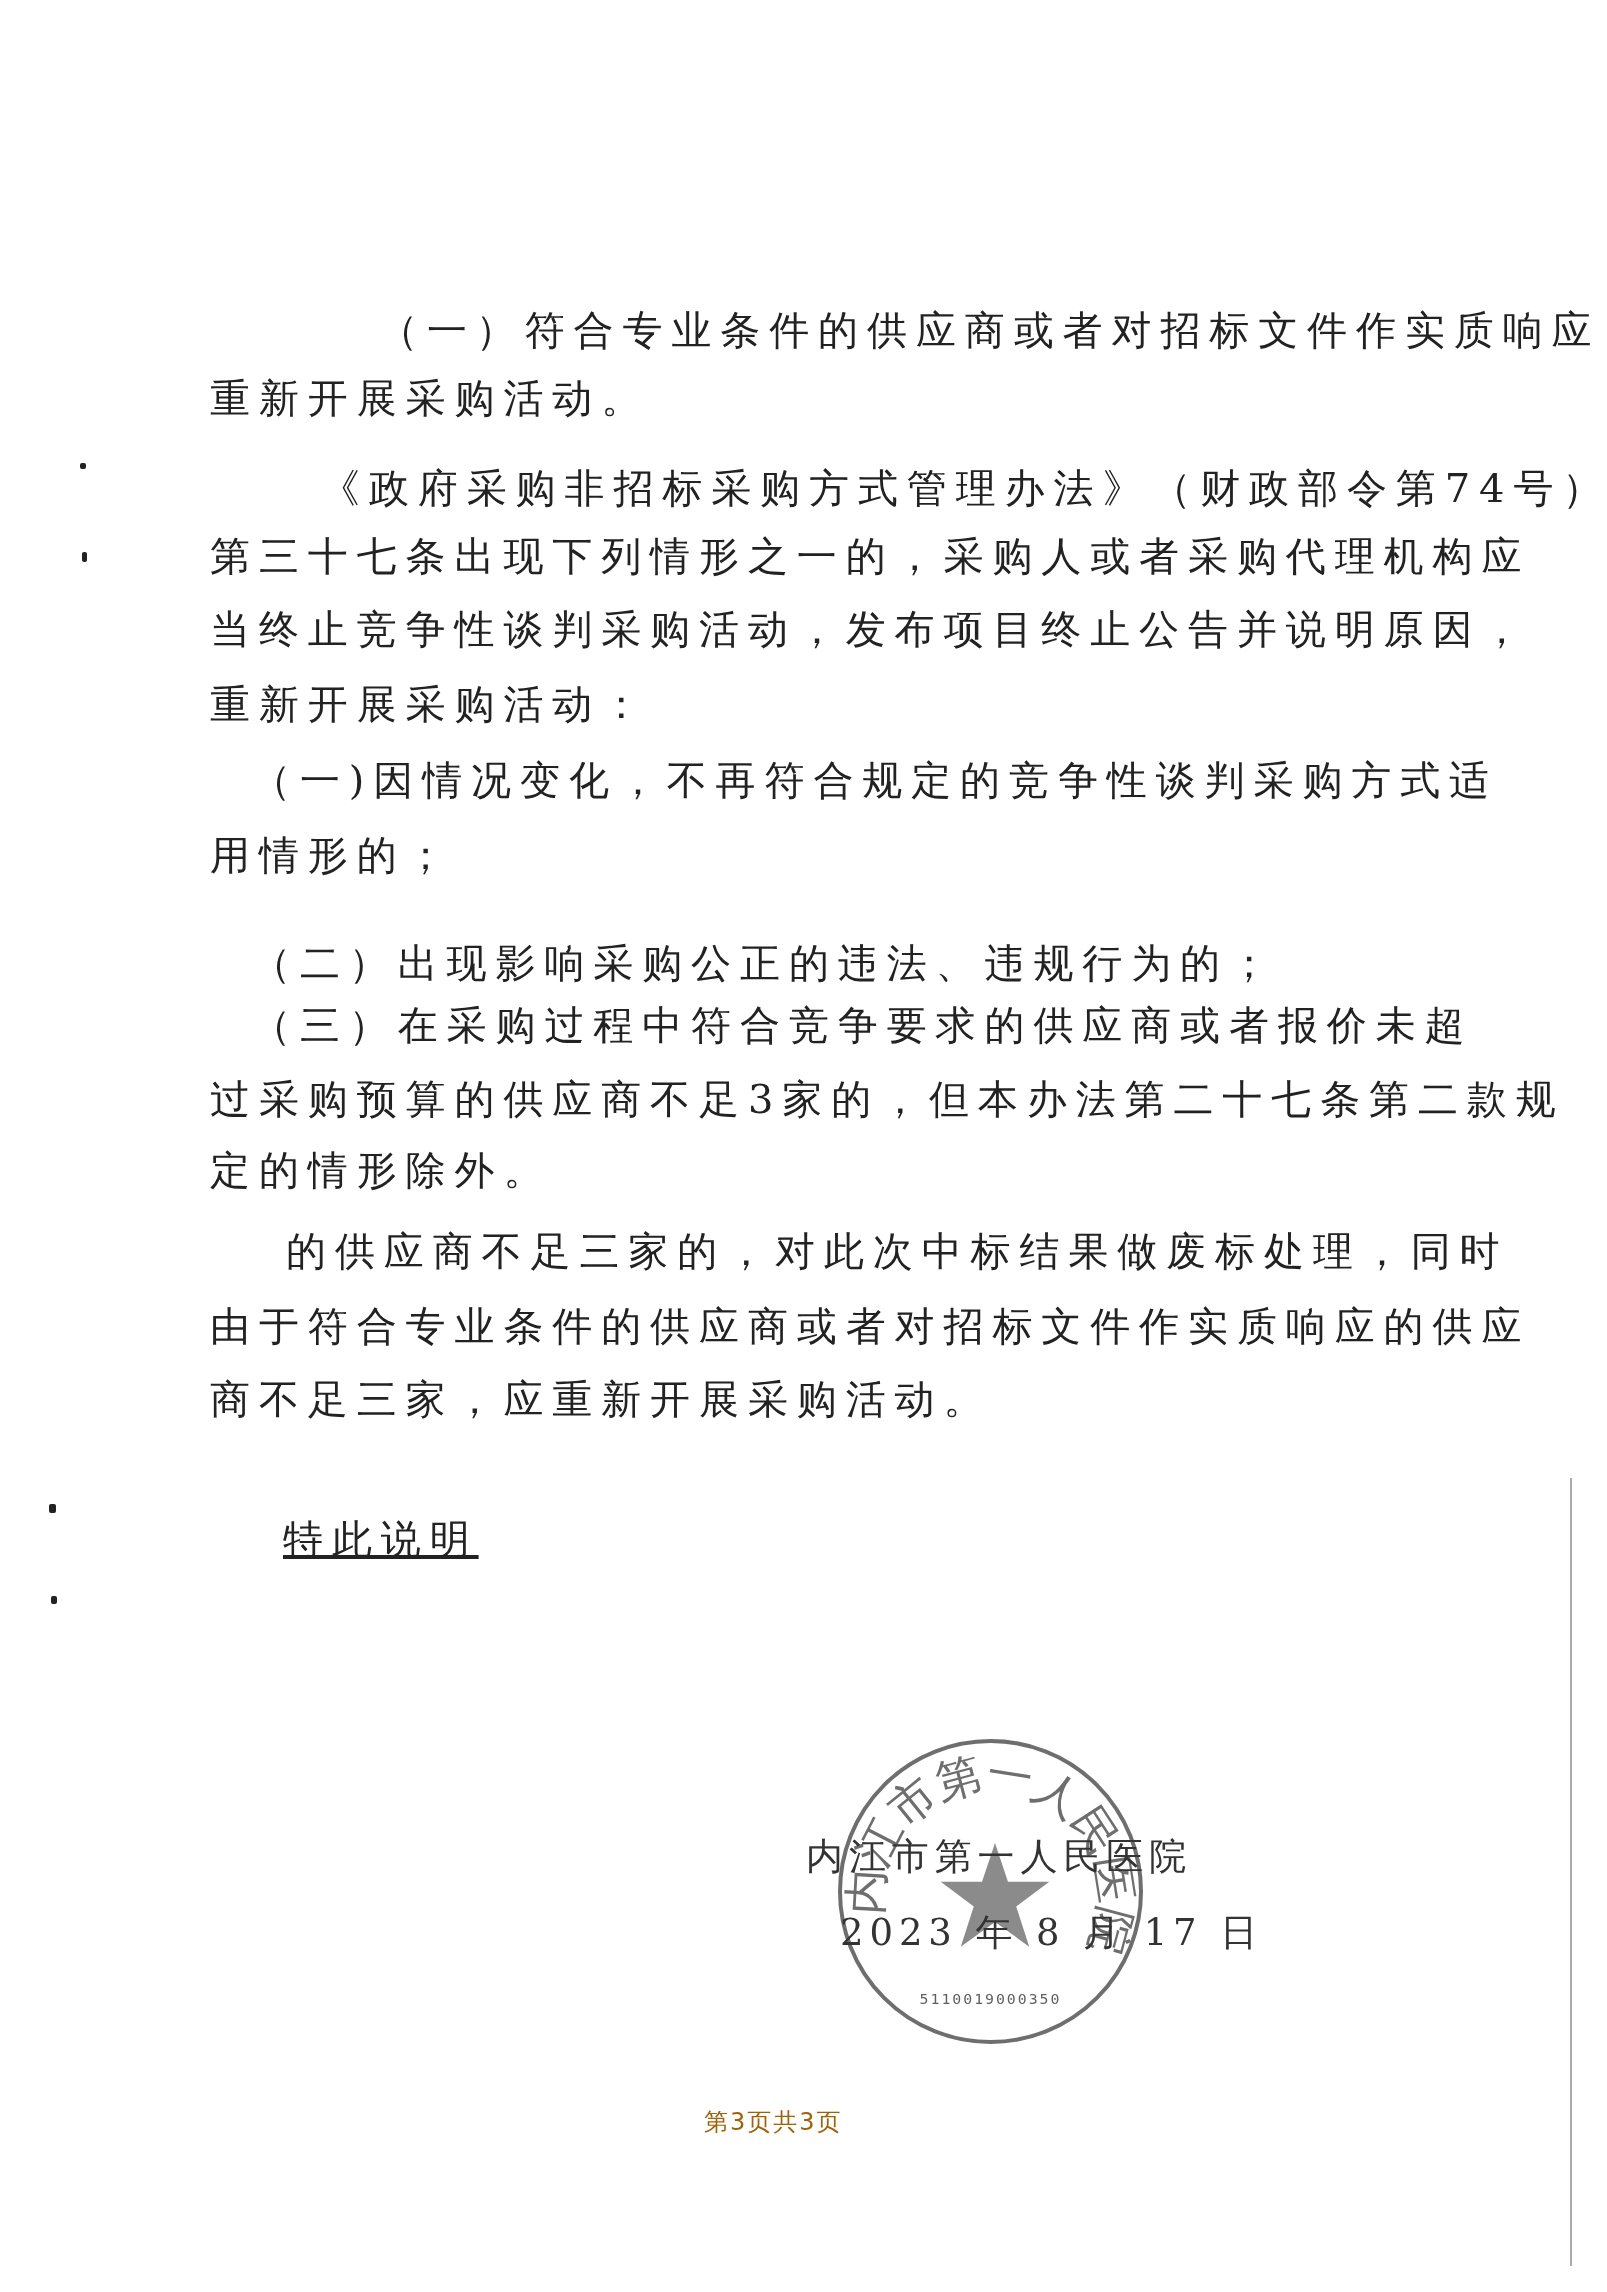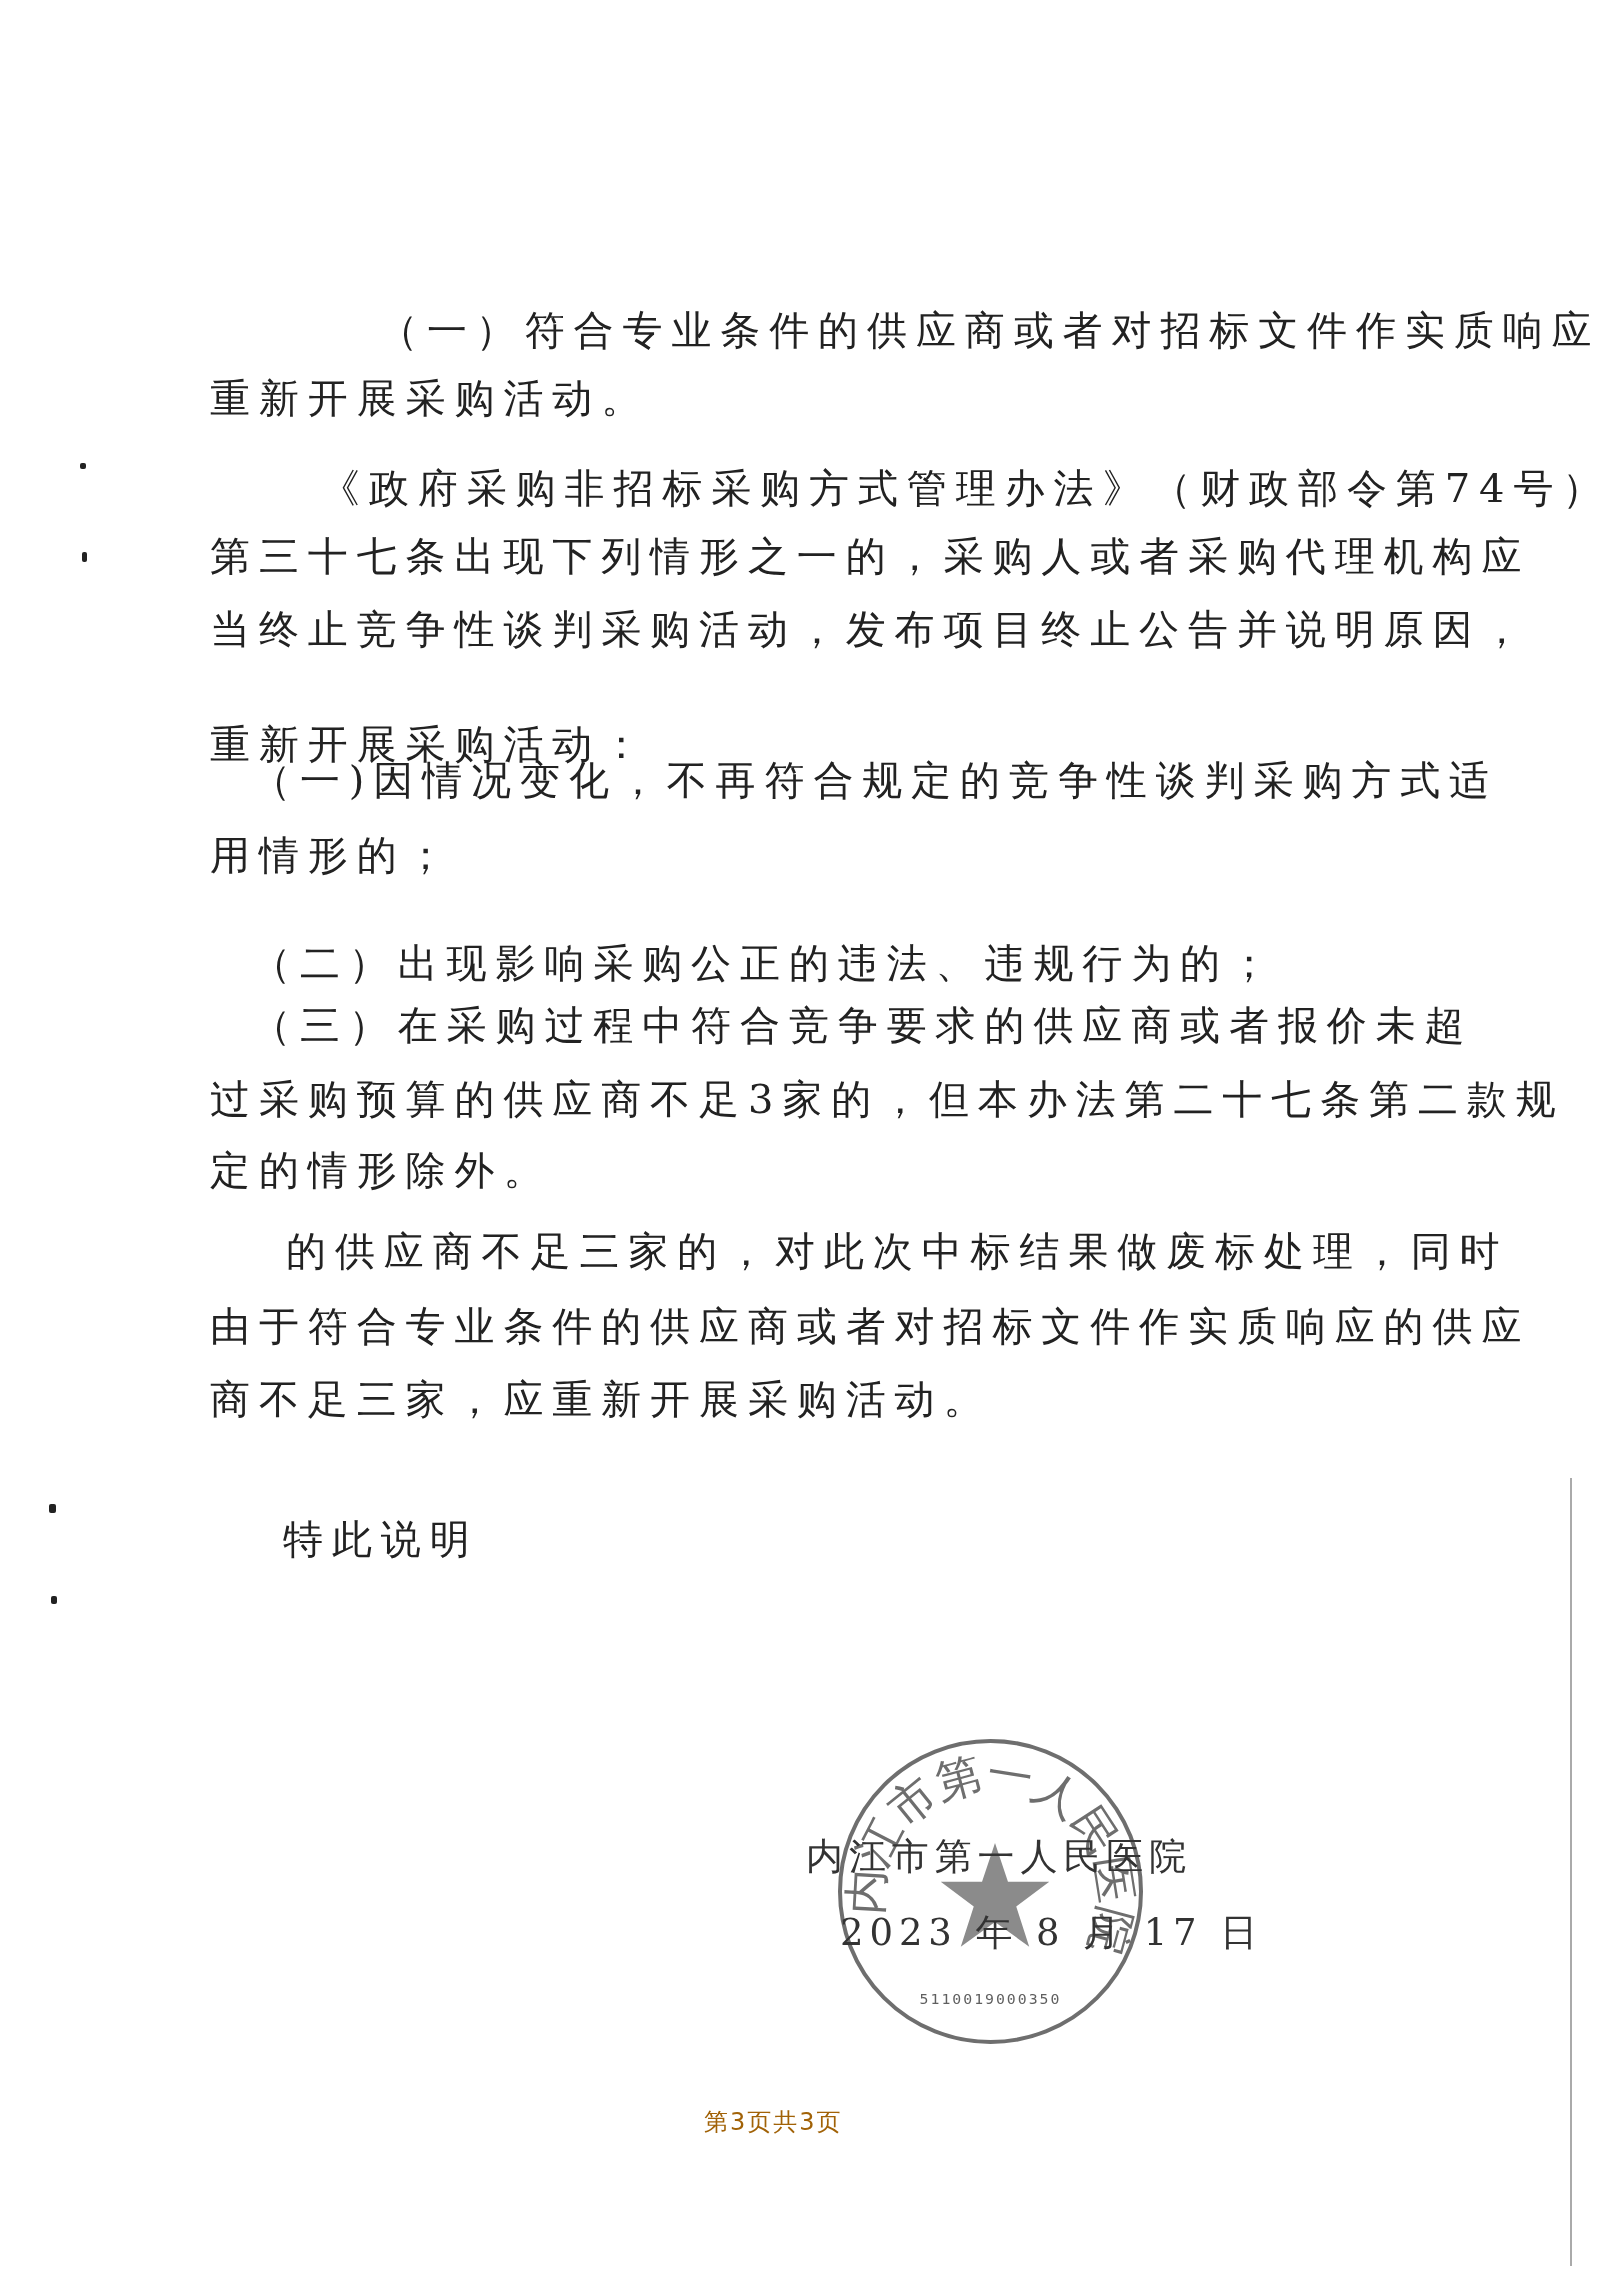--- a/index.html
+++ b/index.html
@@ -37,36 +37,36 @@
 <body>
 
 <div>
 
   <div class="line" style="left:336px;top:310px;margin-left:42px;">（一）符合专业条件的供应商或者对招标文件作实质响应</div>
   <div class="line" style="left:210px;top:378px;">重新开展采购活动。</div>
 
   <div class="line" style="left:320px;top:468px;">《政府采购非招标采购方式管理办法》（财政部令第74号）</div>
   <div class="line" style="left:210px;top:536px;">第三十七条出现下列情形之一的，采购人或者采购代理机构应</div>
   <div class="line" style="left:210px;top:609px;">当终止竞争性谈判采购活动，发布项目终止公告并说明原因，</div>
-  <div class="line" style="left:210px;top:724px;">重新开展采购活动：</div>
+  <div class="line" style="left:210px;top:684px;">重新开展采购活动：</div>
 
   <div class="line" style="left:251px;top:760px;">（一)因情况变化，不再符合规定的竞争性谈判采购方式适</div>
   <div class="line" style="left:210px;top:835px;">用情形的；</div>
 
   <div class="line" style="left:251px;top:923px;margin-top:20px;">（二）出现影响采购公正的违法、违规行为的；</div>
 
   <div class="line" style="left:251px;top:1005px;">（三）在采购过程中符合竞争要求的供应商或者报价未超</div>
   <div class="line" style="left:210px;top:1079px;">过采购预算的供应商不足3家的，但本办法第二十七条第二款规</div>
   <div class="line" style="left:210px;top:1150px;">定的情形除外。</div>
 
   <div class="line" style="left:286px;top:1231px;">的供应商不足三家的，对此次中标结果做废标处理，同时</div>
   <div class="line" style="left:210px;top:1306px;">由于符合专业条件的供应商或者对招标文件作实质响应的供应</div>
   <div class="line" style="left:210px;top:1379px;">商不足三家，应重新开展采购活动。</div>
 
-  <div class="line" style="left:283px;top:1519px;">特此说明</div>
+  <div class="line" style="left:283px;top:1519px;text-decoration:underline;">特此说明</div>
 
   <div class="seal">
     <svg class="seal-arc" viewBox="0 0 300 300">
       <defs>
         <path id="arcPath" d="M 45 190 A 110 110 0 1 1 255 190"></path>
       </defs>
       <text font-size="46" fill="#555" font-family="DejaVu Serif, serif">
         <textPath href="#arcPath" startOffset="4%">内江市第一人民医院</textPath>
       </text>
     </svg>

